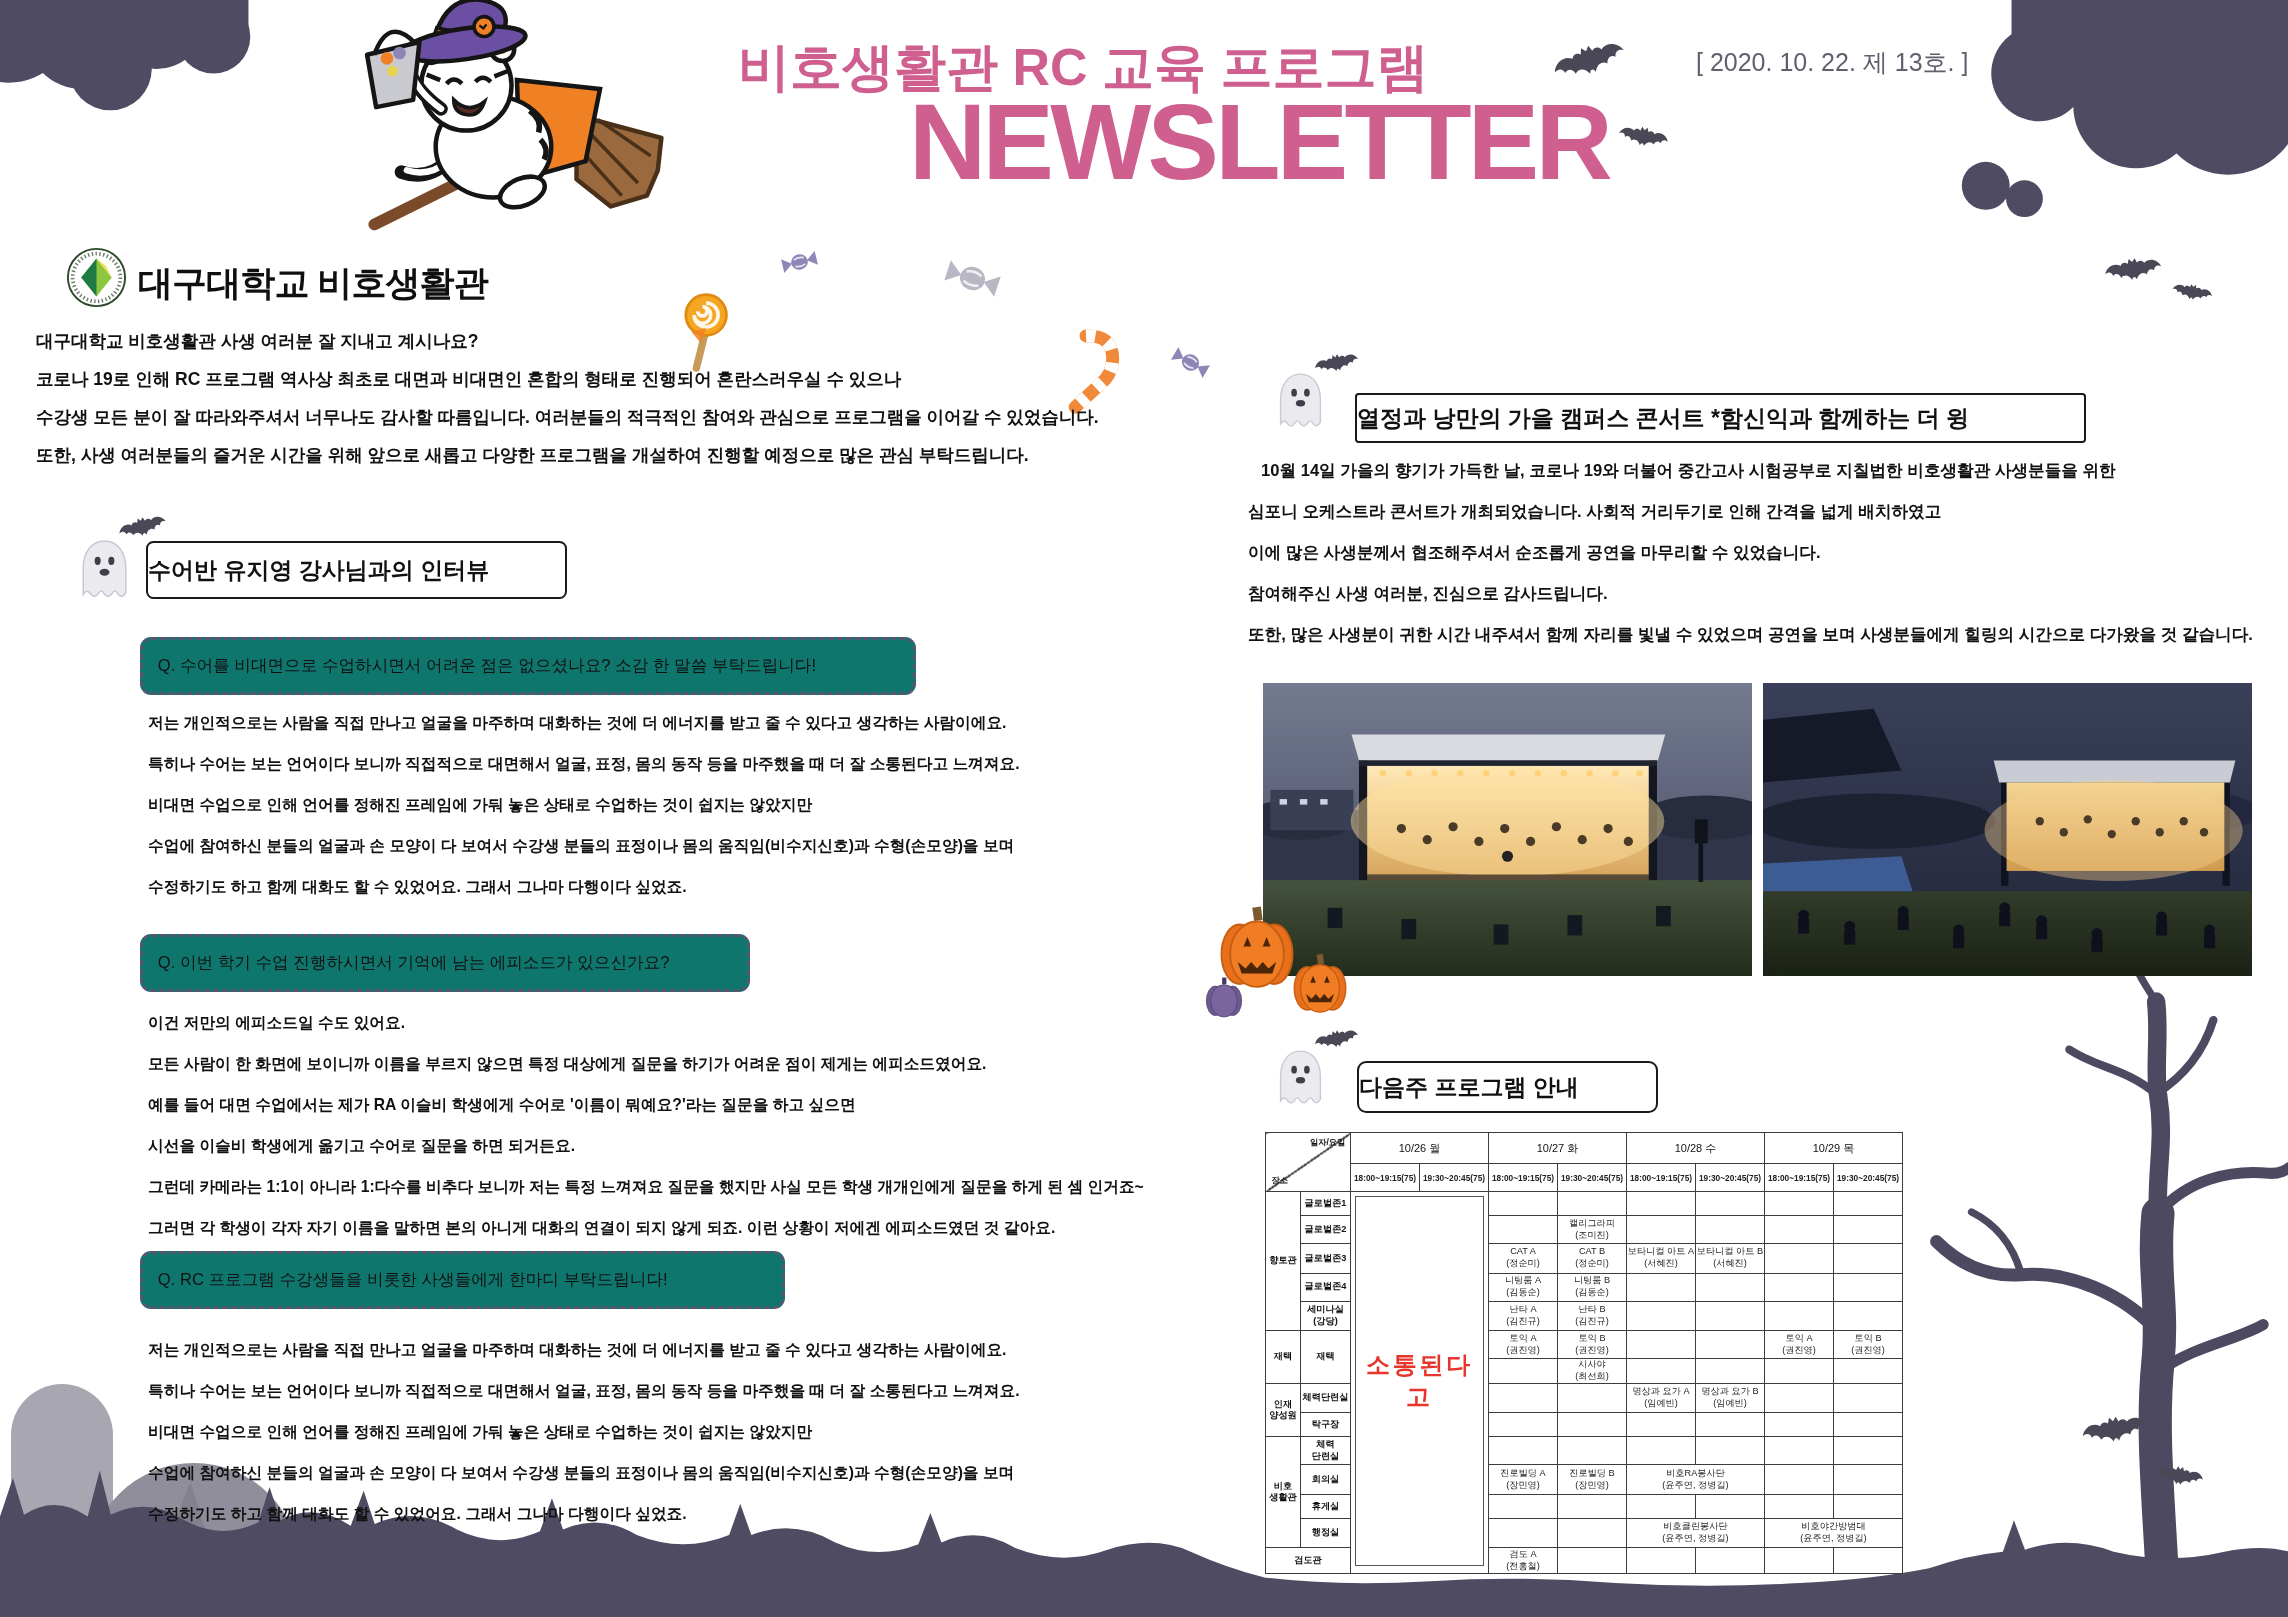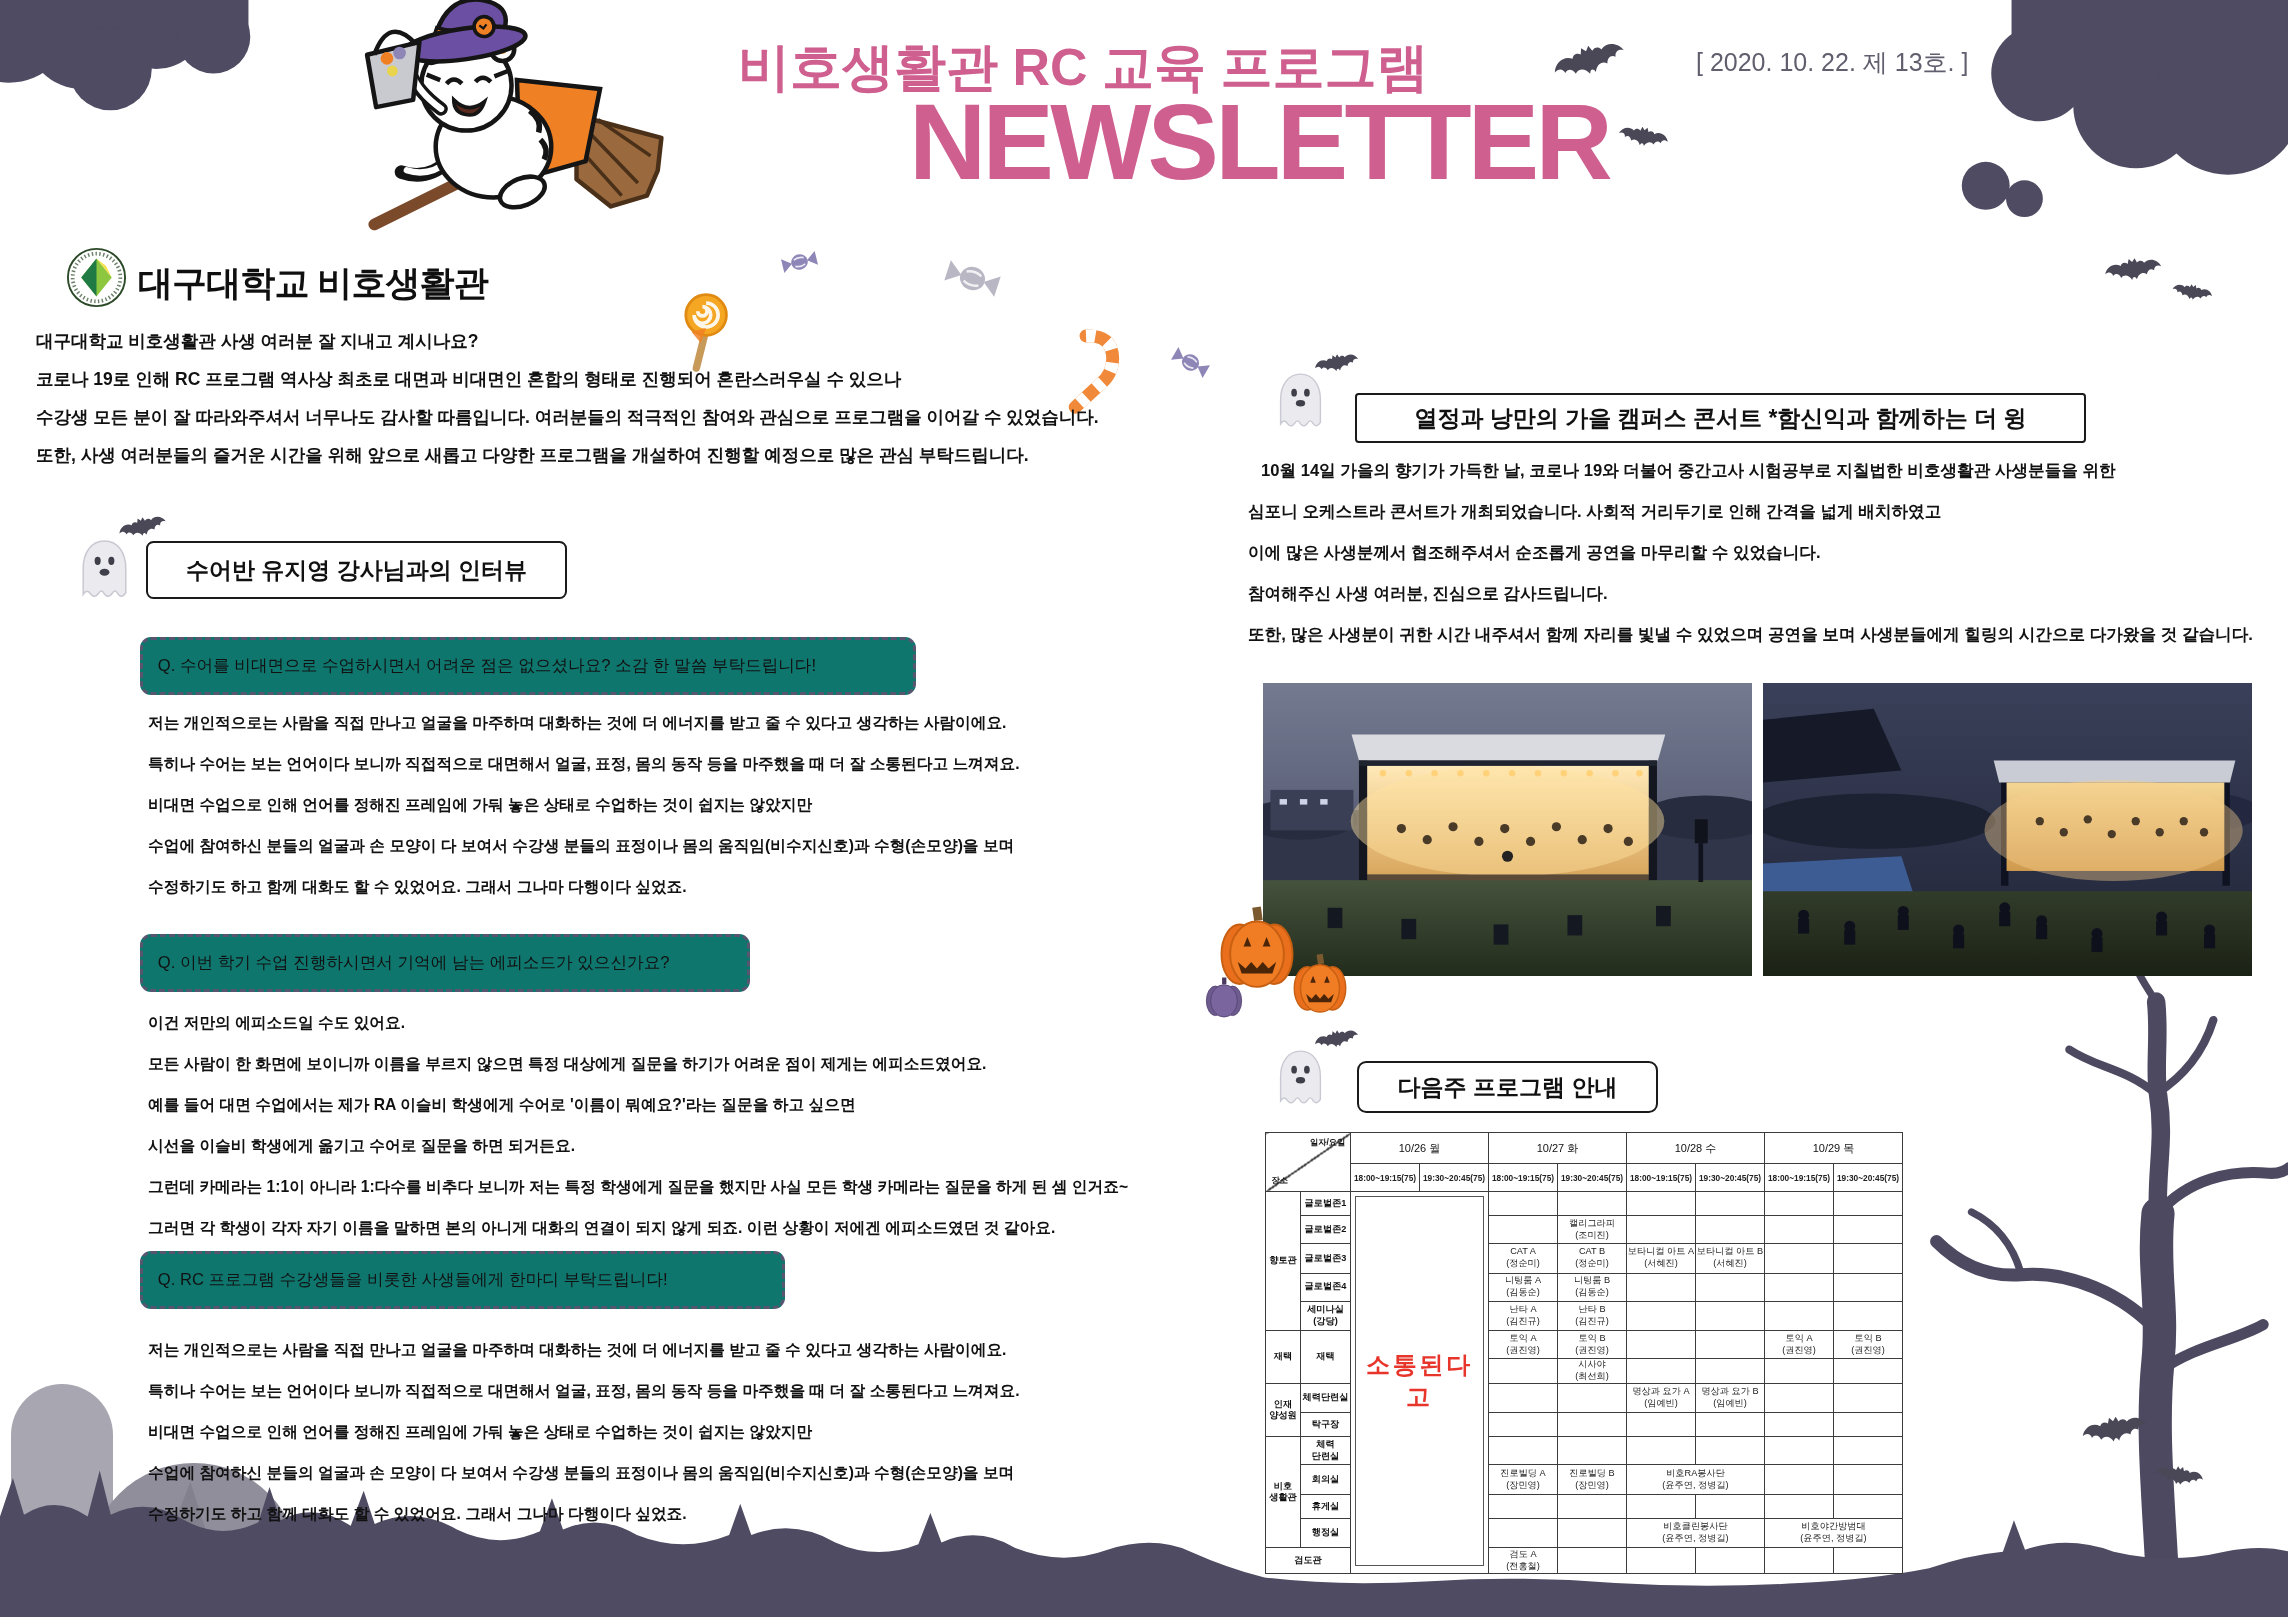--- a/index.html
+++ b/index.html
@@ -13,21 +13,21 @@
   .issue{font-size:25px;color:#615e6e;font-weight:500;white-space:nowrap}
   .logo-text{font-size:35px;font-weight:800;color:#0f0f0f;letter-spacing:-0.9px;white-space:nowrap}
 
   .lines .ln{white-space:nowrap;font-weight:700}
   .intro-lines .ln{height:38px;font-size:17.5px}
   .ans-lines .ln{height:41px;font-size:15.7px}
   .concert-lines .ln{height:41px;font-size:16.6px}
   .ln.ind{padding-left:13px}
 
   .box-title{border:2.8px solid #1a1a1a;border-radius:7.4px;background:#fff;display:flex;
-             align-items:center;justify-content:center;font-weight:800;font-size:23px;white-space:nowrap}
+             align-items:center;justify-content:flex-start;font-weight:800;font-size:23px;white-space:nowrap}
   .qbox{border:3.7px dashed #585570;border-radius:11px;background:#0f766e;display:flex;align-items:center;
         font-weight:400;font-size:16.6px;padding:0 14.8px;white-space:nowrap}
 
   
   table.sched{border-collapse:collapse;table-layout:fixed;background:#fff;border:1.8px solid #333}
   table.sched th,table.sched td{border:0.9px solid #3c3c3c;text-align:center;vertical-align:middle;
       white-space:pre-line;padding:0;overflow:hidden}
   table.sched .day{font-size:11px;font-weight:400}
   table.sched .time{font-size:8.3px;font-weight:700;color:#222}
   table.sched .grp{font-size:9.2px;font-weight:700;line-height:1.25}
@@ -250,21 +250,21 @@
   </div>
 
   <div class="abs z5 qbox" style="left:140px;top:934px;width:574px;height:52px">
     <span>Q. 이번 학기 수업 진행하시면서 기억에 남는 에피소드가 있으신가요?</span>
   </div>
   <div class="abs z5 lines ans-lines" style="left:148px;top:1013px">
     <div class="ln">이건 저만의 에피소드일 수도 있어요.</div>
     <div class="ln">모든 사람이 한 화면에 보이니까 이름을 부르지 않으면 특정 대상에게 질문을 하기가 어려운 점이 제게는 에피소드였어요.</div>
     <div class="ln">예를 들어 대면 수업에서는 제가 RA 이슬비 학생에게 수어로 '이름이 뭐예요?'라는 질문을 하고 싶으면</div>
     <div class="ln">시선을 이슬비 학생에게 옮기고 수어로 질문을 하면 되거든요.</div>
-    <div class="ln">그런데 카메라는 1:1이 아니라 1:다수를 비추다 보니까 저는 특정 학생에게 질문을 했지만 사실 모든 학생 카메라는 질문을 하게 된 셈 인거죠~</div>
+    <div class="ln">그런데 카메라는 1:1이 아니라 1:다수를 비추다 보니까 저는 특정 느껴져요 질문을 했지만 사실 모든 학생 개개인에게 질문을 하게 된 셈 인거죠~</div>
     <div class="ln">그러면 각 학생이 각자 자기 이름을 말하면 본의 아니게 대화의 연결이 되지 않게 되죠. 이런 상황이 저에겐 에피소드였던 것 같아요.</div>
   </div>
 
   <div class="abs z5 qbox" style="left:140px;top:1251px;width:609px;height:52px">
     <span>Q. RC 프로그램 수강생들을 비롯한 사생들에게 한마디 부탁드립니다!</span>
   </div>
   <div class="abs z5 lines ans-lines" style="left:148px;top:1340px">
     <div class="ln">저는 개인적으로는 사람을 직접 만나고 얼굴을 마주하며 대화하는 것에 더 에너지를 받고 줄 수 있다고 생각하는 사람이에요.</div>
     <div class="ln">특히나 수어는 보는 언어이다 보니까 직접적으로 대면해서 얼굴, 표정, 몸의 동작 등을 마주했을 때 더 잘 소통된다고 느껴져요.</div>
     <div class="ln">비대면 수업으로 인해 언어를 정해진 프레임에 가둬 놓은 상태로 수업하는 것이 쉽지는 않았지만</div>

